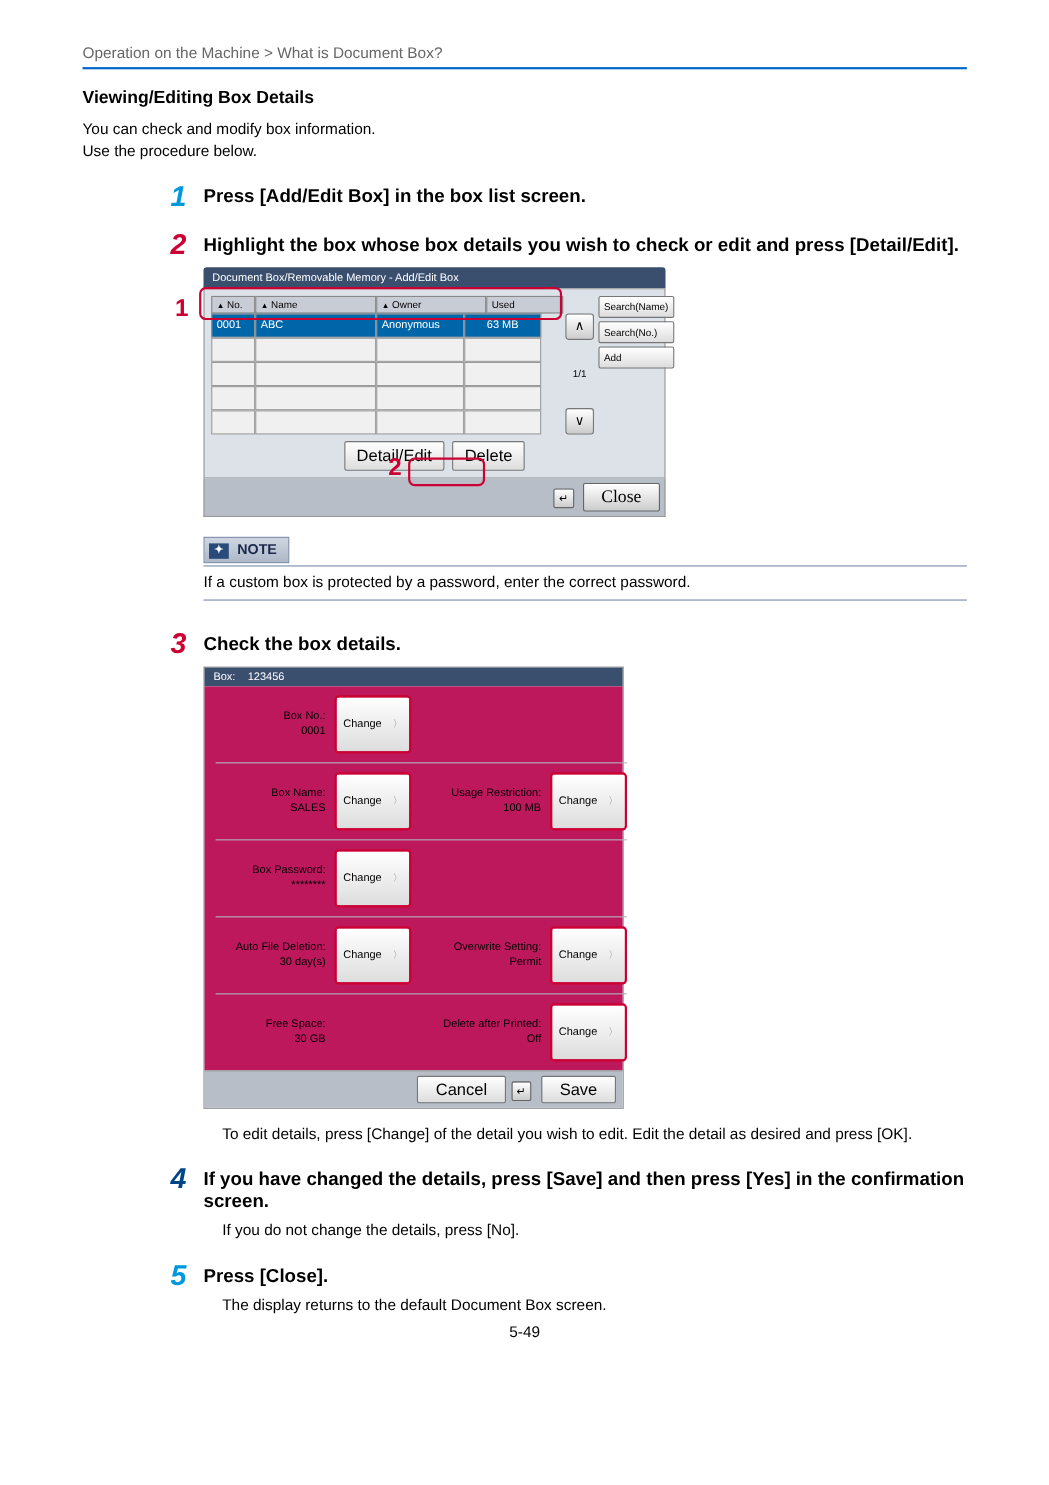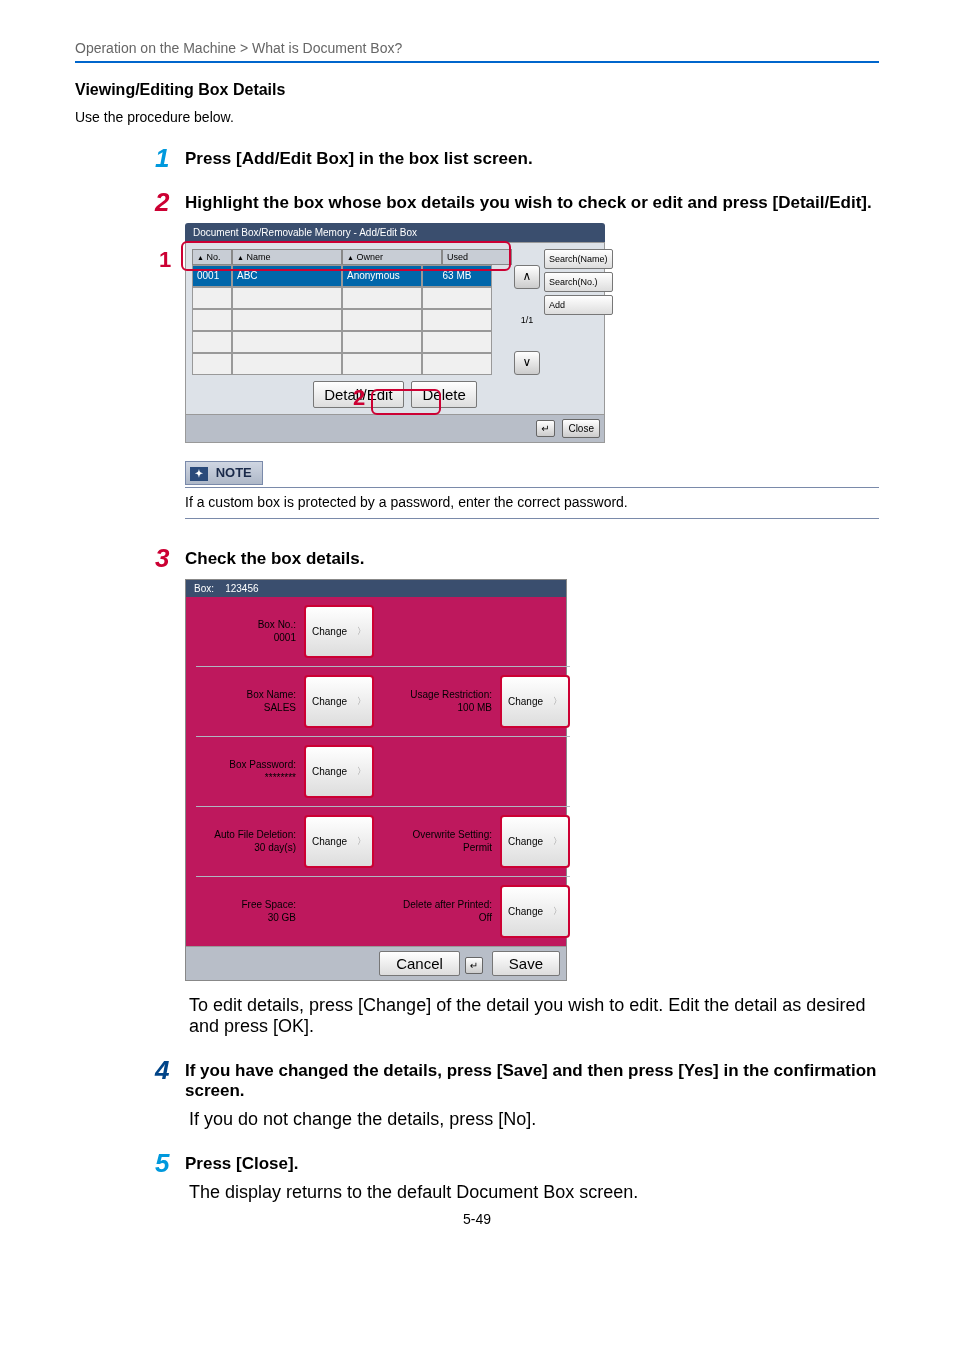--- a/index.html
+++ b/index.html
@@ -52,22 +52,22 @@
   .c3 { color: #cc0033; }
   .c4 { color: #004488; }
   .c5 { color: #0099dd; }
   .step-title {
     font-weight: 900;
     font-size: 17px;
     font-family: Arial, sans-serif;
     margin-bottom: 8px;
   }
   .step-body {
-    font-size: 18px;
-    margin: 8px 4px;
+    font-size: 14px;
+    margin: 8px 17px;
   }
 
   
   .screenshot {
     margin: 10px 0 14px 0;
   }
   .shot1-wrap {
     position: relative;
     width: 420px;
   }
@@ -191,23 +191,24 @@
     background: #b8bec8;
     border: 1px solid #999;
     border-top: none;
     padding: 4px;
     text-align: right;
   }
   .s1-close {
     display: inline-block;
     border: 1px solid #666;
     background: linear-gradient(#fff,#ccc);
-    font-size: 10px;
-    padding: 3px 5px;
+    font-size: 16px;
+    padding: 3px 16px;
     border-radius: 2px;
+    font-family: Liberation Serif, serif;
   }
   .s1-enter {
     display: inline-block;
     font-size: 10px;
     margin-right: 4px;
     border:1px solid #666;
     background: linear-gradient(#fff,#ccc);
     padding: 2px 4px;
     border-radius: 2px;
   }
@@ -298,20 +299,21 @@
   }
 </style>
 </head>
 <body>
 
 <div class="page">
   <div class="breadcrumb">Operation on the Machine &gt; What is Document Box?</div>
   <hr class="hr-line">
 
   <div class="section-title">Viewing/Editing Box Details</div>
+  <div class="body-text">You can check and modify box information.</div>
   <div class="body-text">Use the procedure below.</div>
 
   <div class="step-block">
     <div class="step-num c1">1</div>
     <div class="step-title">Press [Add/Edit Box] in the box list screen.</div>
   </div>
 
   <div class="step-block">
     <div class="step-num c2">2</div>
     <div class="step-title">Highlight the box whose box details you wish to check or edit and press [Detail/Edit].</div>

